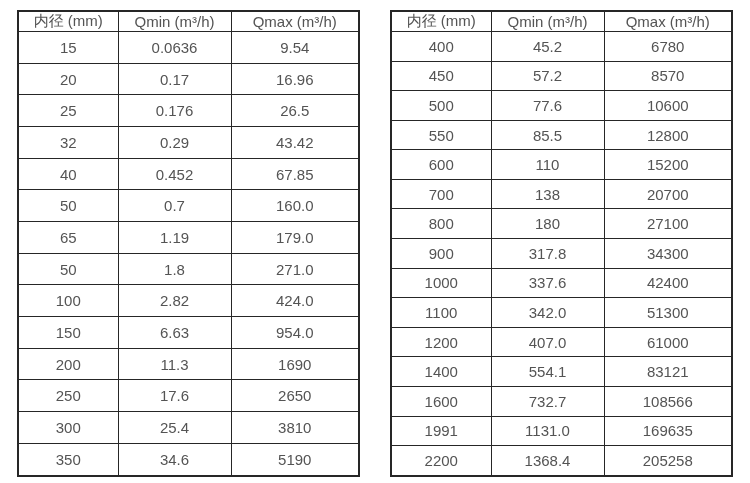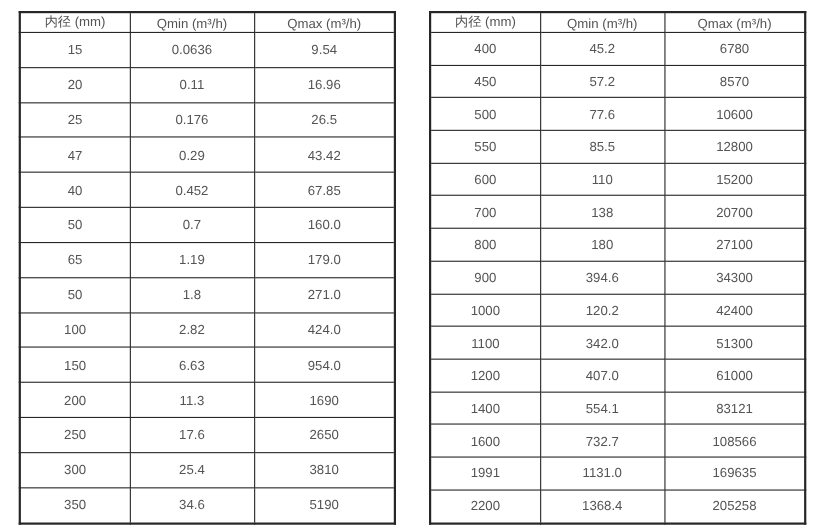--- a/index.html
+++ b/index.html
@@ -17,21 +17,21 @@
     position:relative;
     overflow:hidden;
   }
   .flow-table{
     position:absolute;
     top:10px;
     width:341px;
     height:467px;
     border-collapse:collapse;
     table-layout:fixed;
-    font-size:12px;
+    font-size:15px;
   }
   .flow-table.left{left:17px;}
   .flow-table.right{left:390px;}
   .flow-table th,.flow-table td{
     border:1.5px solid var(--border-color);
     text-align:center;
     vertical-align:middle;
     padding:0 2px;
     font-weight:400;
     white-space:nowrap;
@@ -60,30 +60,30 @@
     </tr>
   </thead>
   <tbody>
       <tr>
         <td>15</td>
         <td>0.0636</td>
         <td>9.54</td>
       </tr>
       <tr>
         <td>20</td>
-        <td>0.11</td>
+        <td>0.17</td>
         <td>16.96</td>
       </tr>
       <tr>
         <td>25</td>
         <td>0.176</td>
         <td>26.5</td>
       </tr>
       <tr>
-        <td>47</td>
+        <td>32</td>
         <td>0.29</td>
         <td>43.42</td>
       </tr>
       <tr>
         <td>40</td>
         <td>0.452</td>
         <td>67.85</td>
       </tr>
       <tr>
         <td>50</td>
@@ -177,26 +177,26 @@
         <td>138</td>
         <td>20700</td>
       </tr>
       <tr>
         <td>800</td>
         <td>180</td>
         <td>27100</td>
       </tr>
       <tr>
         <td>900</td>
-        <td>394.6</td>
+        <td>317.8</td>
         <td>34300</td>
       </tr>
       <tr>
         <td>1000</td>
-        <td>120.2</td>
+        <td>337.6</td>
         <td>42400</td>
       </tr>
       <tr>
         <td>1100</td>
         <td>342.0</td>
         <td>51300</td>
       </tr>
       <tr>
         <td>1200</td>
         <td>407.0</td>

